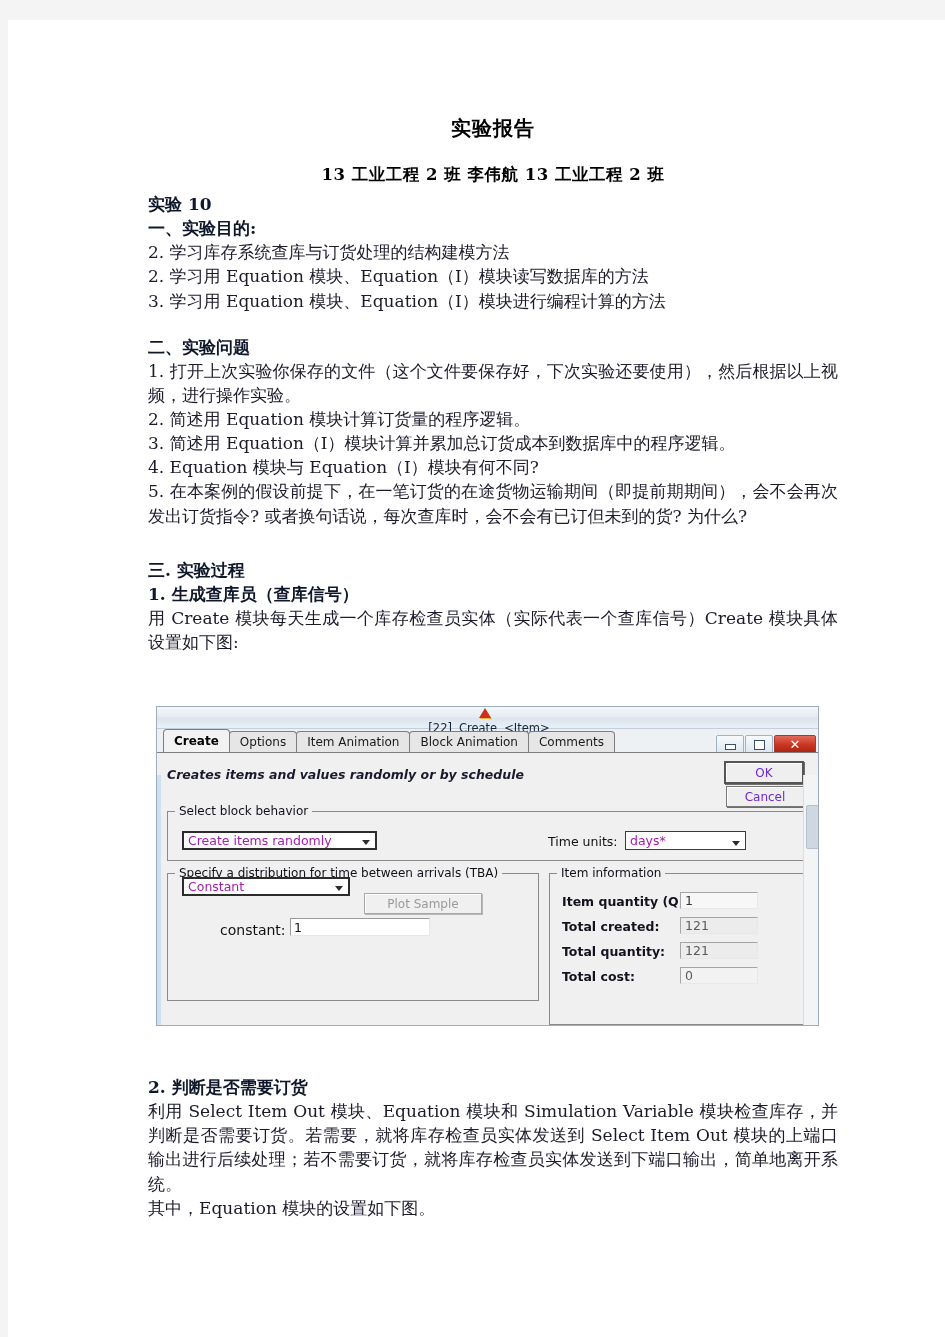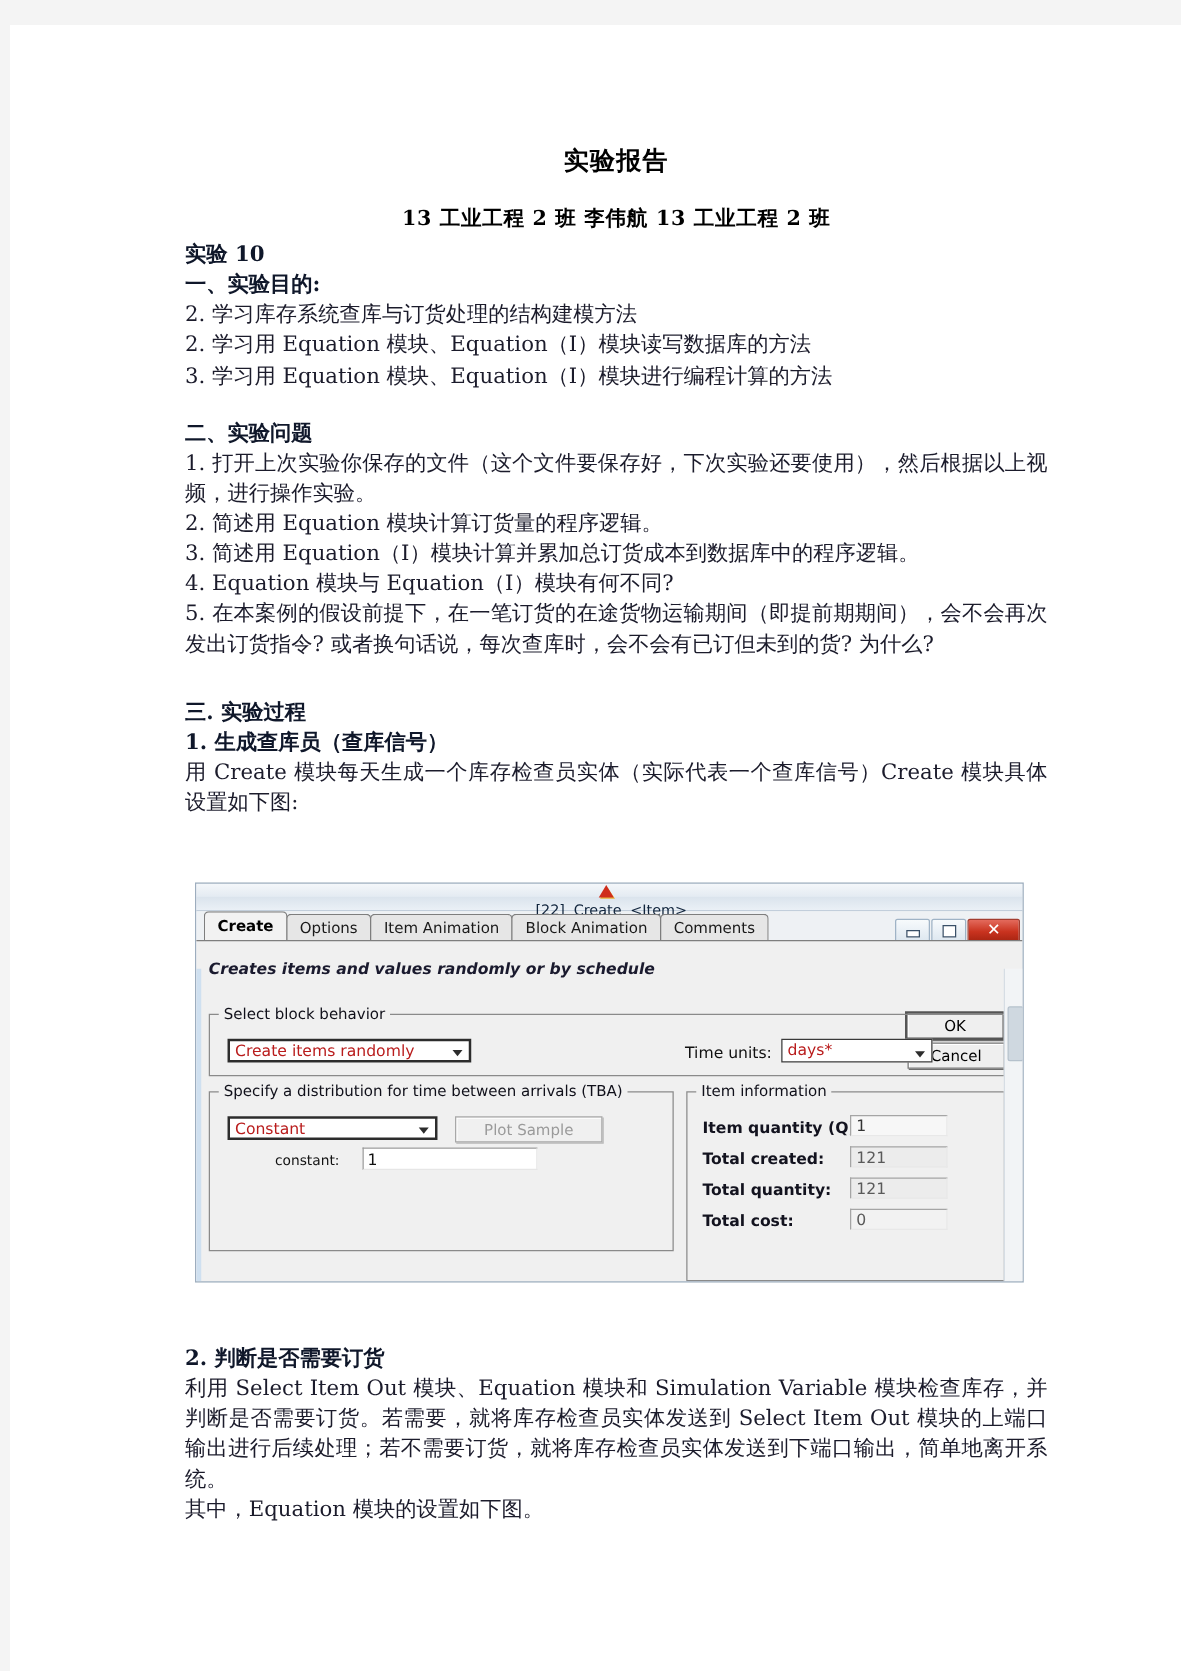--- a/index.html
+++ b/index.html
@@ -206,27 +206,26 @@
     font-style: italic;
     font-weight: bold;
     color: #1a1a2e;
     font-family: "DejaVu Sans", sans-serif;
   }
 
   .btn {
     position: absolute;
     width: 76px; height: 19px;
     font-size: 12px;
-    color: #000000;
+    color: #6d28d9;
     background: #efefef;
     border: 1px solid #787878;
     box-shadow: inset 1px 1px 0 #ffffff, 1px 1px 0 #6e6e6e;
     display: flex; align-items: center; justify-content: center;
     font-family: "DejaVu Sans", sans-serif;
-    margin-top: 48px;
   }
   .btn-ok { right: 14px; top: 8px; border-width: 2px; border-color: #555; }
   .btn-cancel { right: 14px; top: 33px; }
 
   .group {
     position: absolute;
     border: 1px solid #8a8a8a;
     box-sizing: border-box;
   }
   .group > .legend {
@@ -244,23 +243,23 @@
   .g-behavior { left: 10px; top: 58px; width: 637px; height: 50px; }
   .g-tba      { left: 10px; top: 120px; width: 372px; height: 128px; }
   .g-item     { left: 392px; top: 120px; width: 255px; height: 152px; }
 
   .combo {
     position: absolute;
     height: 19px;
     background: #ffffff;
     border: 2px solid #2c2c2c;
     box-sizing: border-box;
-    display: flex; 
+    display: flex; align-items: center;
     font-size: 12.5px;
-    color: #b91c1c;
+    color: #a21caf;
     padding-left: 4px;
     font-family: "DejaVu Sans", sans-serif;
   }
   .combo .arrow {
     position: absolute;
     right: 5px; bottom: 3px;
     width: 0; height: 0;
     border-left: 4px solid transparent;
     border-right: 4px solid transparent;
     border-top: 5px solid #2c2c2c;
@@ -270,39 +269,39 @@
   .cmb-behavior { left: 14px; top: 19px; width: 195px; }
   .cmb-units    { left: 457px; top: 19px; width: 121px; }
   .lbl-units {
     position: absolute;
     left: 380px; top: 22px;
     font-size: 12.5px;
     color: #111;
     font-family: "DejaVu Sans", sans-serif;
   }
 
-  .cmb-dist { left: 14px; top: 19px; width: 168px; }
+  .cmb-dist { left: 14px; top: 3px; width: 168px; }
 
   .btn-plot {
     position: absolute;
     left: 196px; top: 19px;
     width: 116px; height: 19px;
     font-size: 12px;
     color: #9a9a9a;
     background: #f0f0f0;
     border: 1px solid #a8a8a8;
     box-shadow: inset 1px 1px 0 #ffffff, 1px 1px 0 #b8b8b8;
     display: flex; align-items: center; justify-content: center;
     font-family: "DejaVu Sans", sans-serif;
   }
 
   .lbl-const {
     position: absolute;
     left: 52px; top: 48px;
-    font-size: 11px;
+    font-size: 14px;
     color: #111;
     font-family: "DejaVu Sans", sans-serif;
   }
   .fld-const {
     position: absolute;
     left: 122px; top: 44px;
     width: 140px; height: 18px;
     background: #ffffff;
     border-top: 1px solid #9a9a9a;
     border-left: 1px solid #9a9a9a;

